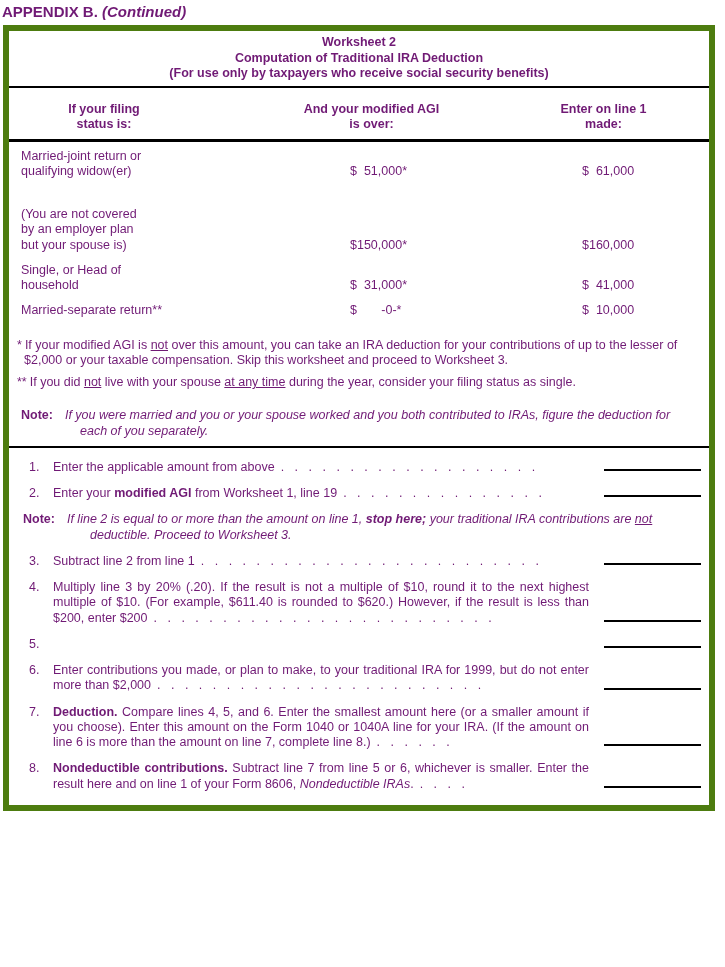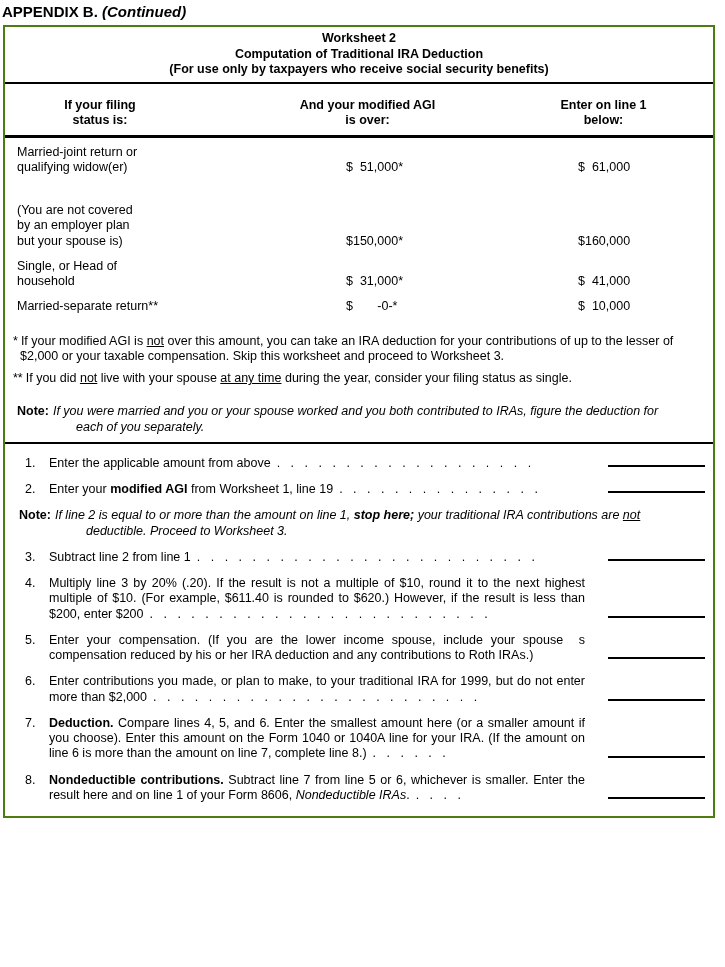--- a/index.html
+++ b/index.html
@@ -1,37 +1,37 @@
 <!DOCTYPE html>
 <html><head>
 <meta charset="utf-8">
 <style>
   html, body { margin: 0; padding: 0; background: #fff; }
   .page {
     position: relative;
     width: 725px;
     height: 967px;
     background: #fff;
-    color: #000000;
+    color: #701a75;
     font-family: "Liberation Sans", sans-serif;
     font-size: 12.5px;
     line-height: 1.22;
     overflow: hidden;
   }
   .appendix-title {
     font-size: 15px;
     font-weight: bold;
     padding: 3px 0 4px 2px;
   }
   .appendix-title .cont { font-style: italic; }
 
   .tbl {
     margin-left: 3px;
     width: 712px;
-    border: 2px solid #4d7c0f;
+    border: 6px solid #4d7c0f;
     box-sizing: border-box;
   }
 
   .title-block {
     text-align: center;
     font-weight: bold;
     padding: 4px 0 5px;
     border-bottom: 2px solid #000;
   }
 
@@ -61,21 +61,21 @@
     border-bottom: 2px solid #000;
   }
   .fn  { padding-left: 7px;  text-indent: -7px;  margin-bottom: 7px; max-width: 690px; }
   .fn2 { padding-left: 10px; text-indent: -10px; margin-bottom: 18px; max-width: 690px; }
   .marker { margin-right: 3px; }
   .note1 {
     padding-left: 63px;
     text-indent: -59px;
     max-width: 600px;
   }
-  .note-label { font-weight: bold; margin-right: 4px; }
+  .note-label { font-weight: bold; margin-right: 12px; }
   .it { font-style: italic; }
   .bi { font-weight: bold; font-style: italic; }
   .u  { text-decoration: underline; }
 
   .items { padding: 1px 8px 13px 6px; }
   .item { display: flex; align-items: flex-start; margin-top: 11px; }
   .item-num  { flex: none; width: 24px; margin-left: 14px; }
   .item-body { flex: none; width: 536px; text-align: justify; }
   .dots { word-spacing: 7px; white-space: nowrap; margin-left: 6px; }
   .item-answer {
@@ -117,21 +117,21 @@
       <div>
         <div>If your filing</div>
         <div>status is:</div>
       </div>
       <div>
         <div>And your modified AGI</div>
         <div>is over:</div>
       </div>
       <div class="col-enter">
         <div>Enter on line 1</div>
-        <div>below:</div>
+        <div>made:</div>
       </div>
     </div>
 
     <div class="rows">
       <div class="row">
         <div class="cell-status">Married-joint return or
 qualifying widow(er)</div>
         <div class="cell-amount">$  51,000*</div>
         <div class="cell-amount">$  61,000</div>
       </div>
@@ -194,21 +194,20 @@
       </div>
 
       <div class="item">
         <span class="item-num">4.</span>
         <span class="item-body"><span>Multiply line 3 by 20% (.20). If the result is not a multiple of $10, round it to the next highest multiple of $10. (For example, $611.40 is rounded to $620.) However, if the result is less than $200, enter $200</span><span class="dots">. . . . . . . . . . . . . . . . . . . . . . . . .</span></span>
         <span class="item-answer"></span>
       </div>
 
       <div class="item">
         <span class="item-num">5.</span>
-        <span class="item-body"><span>Enter your compensation. (If you are the lower income spouse, include your spouse&nbsp; s compensation reduced by his or her IRA deduction and any contributions to Roth IRAs.)</span></span>
         <span class="item-answer"></span>
       </div>
 
       <div class="item">
         <span class="item-num">6.</span>
         <span class="item-body"><span>Enter contributions you made, or plan to make, to your traditional IRA for 1999, but do not enter more than $2,000</span><span class="dots">. . . . . . . . . . . . . . . . . . . . . . . .</span></span>
         <span class="item-answer"></span>
       </div>
 
       <div class="item">

